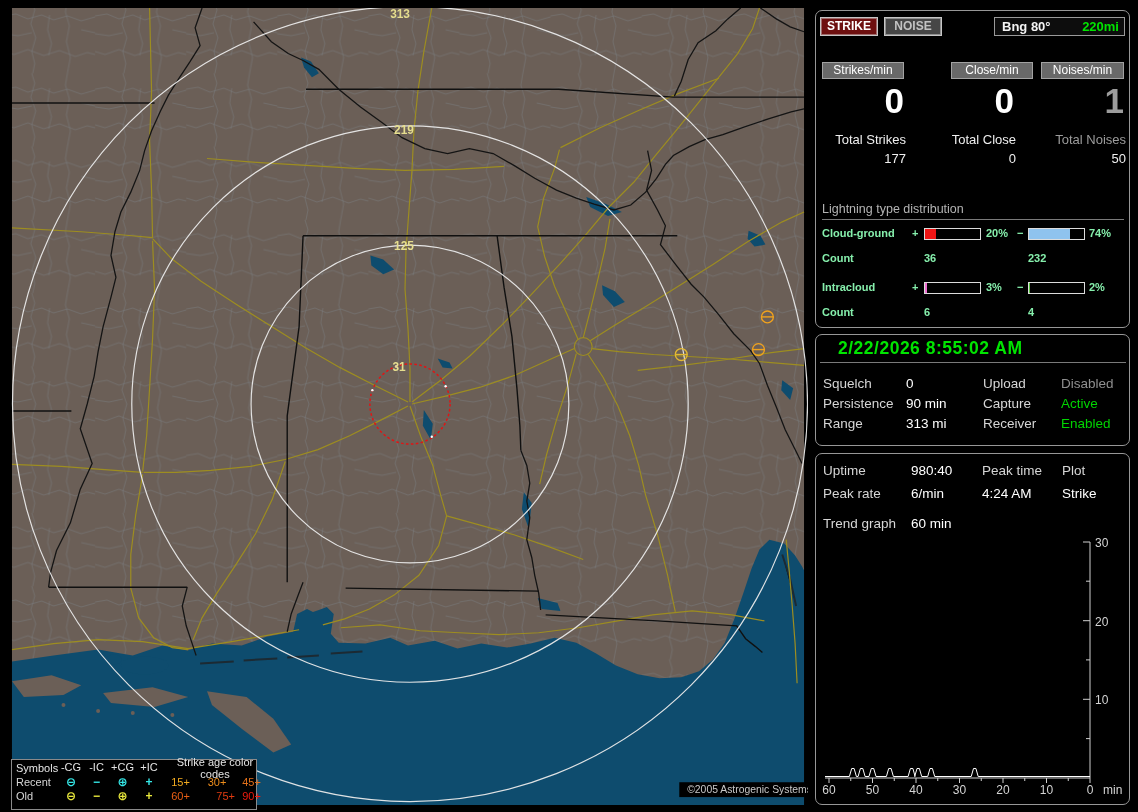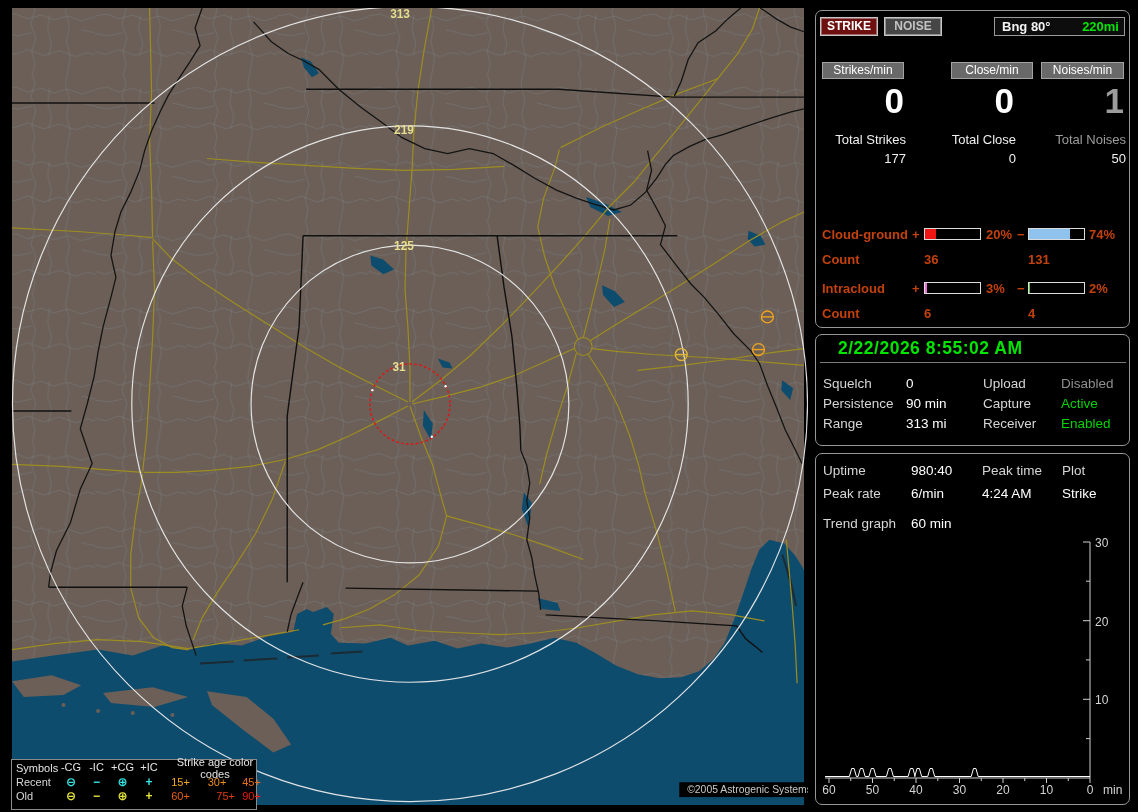--- a/index.html
+++ b/index.html
@@ -16,21 +16,21 @@
           display:flex;justify-content:space-between;align-items:center;font-size:13px;font-weight:bold;}
   .bngbar .b1{color:#f2f2f2;padding-left:7px;}
   .bngbar .b2{color:#00e400;padding-right:5px;}
   .minibtn{position:absolute;height:17px;box-sizing:border-box;background:#696969;border:1px solid #a2a2a2;
            color:#fff;font-size:12px;text-align:center;line-height:14px;cursor:default;}
   .ratecol{position:absolute;width:88px;text-align:right;font-size:35px;font-weight:bold;color:#fff;line-height:38px;}
   .totlab{position:absolute;width:92px;text-align:right;font-size:13px;color:#efefef;}
   .totval{position:absolute;width:92px;text-align:right;font-size:13px;color:#efefef;}
   .graycol{color:#9c9c9c !important;}
   .disttitle{position:absolute;font-size:12.5px;color:#b4b4b4;border-bottom:1px solid #7a7a7a;padding-bottom:3px;}
-  .drow{position:absolute;font-size:13px;font-weight:bold;color:#c2410c;}
+  .drow{position:absolute;font-size:11px;font-weight:bold;color:#86efac;}
   .bar{position:absolute;width:57px;height:12px;box-sizing:border-box;border:1px solid #dcdcdc;background:#000;}
   .bar i{display:block;height:100%;}
   .dtime{position:absolute;font-size:17.5px;font-weight:bold;color:#00e400;letter-spacing:.5px;white-space:nowrap;}
   .hr{position:absolute;border-top:1px solid #7a7a7a;height:0;}
   .srow{position:absolute;font-size:13.5px;white-space:nowrap;}
   .lbl{color:#d6d6d6;} .val{color:#ffffff;} .dim{color:#8f8f8f;} .on{color:#00d400;text-align:right;}
   
   .legend{position:absolute;left:11px;top:759px;width:246px;height:51px;background:#000;
           border:1px solid #8a8a8a;box-sizing:border-box;font-size:11px;color:#e4e4e4;
           display:grid;grid-template-columns:46px 26px 25px 27px 26px 37px 36px 33px;
@@ -239,36 +239,37 @@
   <div class="ratecol graycol" style="left:220px;top:71px;">1</div>
 
   <div class="totlab" style="left:-2px;top:121px;">Total Strikes</div>
   <div class="totlab" style="left:108px;top:121px;">Total Close</div>
   <div class="totlab graycol" style="left:218px;top:121px;">Total Noises</div>
 
   <div class="totval" style="left:-2px;top:140px;">177</div>
   <div class="totval" style="left:108px;top:140px;">0</div>
   <div class="totval" style="left:218px;top:140px;">50</div>
 
+  <div class="disttitle" style="left:6px;top:191px;width:302px;">Lightning type distribution</div>
 
   <div class="drow" style="left:6px;top:216px;">Cloud-ground</div>
   <div class="drow" style="left:96px;top:216px;">+</div>
   <div class="bar" style="left:108px;top:217px;">
       <i style="width: 20%; background: rgb(238, 21, 21);"></i>
     </div>
   <div class="drow" style="left:170px;top:216px;">20%</div>
   <div class="drow" style="left:201px;top:216px;">−</div>
   <div class="bar" style="left:212px;top:217px;">
       <i style="width: 74%; background: rgb(143, 195, 238);"></i>
     </div>
   <div class="drow" style="left:273px;top:216px;">74%</div>
 
   <div class="drow" style="left:6px;top:241px;">Count</div>
   <div class="drow" style="left:108px;top:241px;">36</div>
-  <div class="drow" style="left:212px;top:241px;">131</div>
+  <div class="drow" style="left:212px;top:241px;">232</div>
 
   <div class="drow" style="left:6px;top:270px;">Intracloud</div>
   <div class="drow" style="left:96px;top:270px;">+</div>
   <div class="bar" style="left:108px;top:271px;">
       <i style="width: 3%; background: rgb(238, 111, 208);"></i>
     </div>
   <div class="drow" style="left:170px;top:270px;">3%</div>
   <div class="drow" style="left:201px;top:270px;">−</div>
   <div class="bar" style="left:212px;top:271px;">
       <i style="width: 2%; background: rgb(89, 196, 63);"></i>

